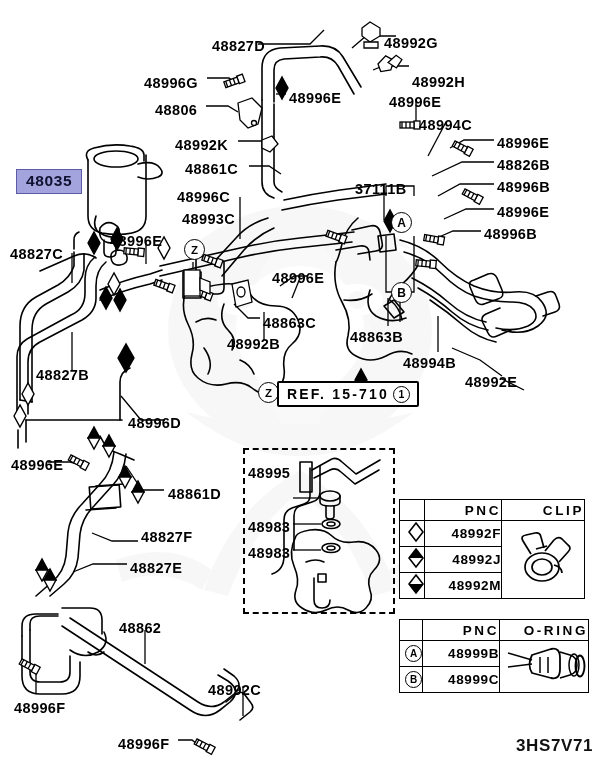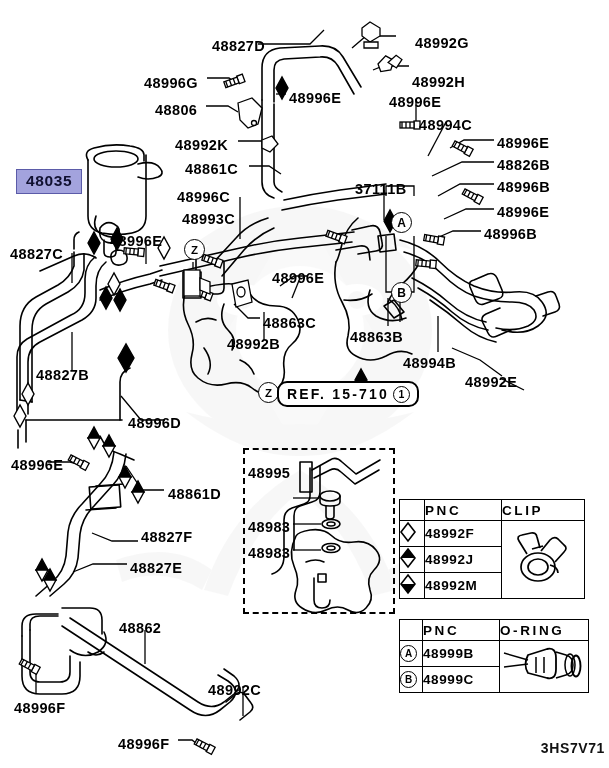--- a/index.html
+++ b/index.html
@@ -44,21 +44,21 @@
     line-height:1;
     white-space:nowrap;
   }
 
   
   #refbox{
     position:absolute;
     left:277px; top:381px;
     height:22px;
     border:2px solid #000;
-    border-radius:10px;
+    border-radius:2px;
     display:flex;align-items:center;
     padding:0 7px 0 8px;
     background:#fff;
     font-size:14px;font-weight:700;letter-spacing:2.2px;
   }
   #refbox .refnum{
     display:inline-flex;align-items:center;justify-content:center;
     width:15px;height:15px;border:1.6px solid #000;border-radius:50%;
     font-size:10.5px;letter-spacing:0;margin-left:4px;font-weight:700;
   }
@@ -82,21 +82,21 @@
     position:absolute;
     border-collapse:collapse;
     background:#fff;
     font-size:13.5px;
     font-weight:700;
     letter-spacing:.4px;
   }
   table.tbl td,table.tbl th{
     border:1.6px solid #000;
     padding:0;
-    text-align:left;
+    text-align:right;
     font-weight:700;
     font-size:13.5px;
     letter-spacing:1.1px;
     margin-top:44px;
   }
   table.tbl th{letter-spacing:2.6px;font-size:13.5px;height:20px;}
   #cliptable{left:399px; top:499px;}
   #cliptable td.sym{width:24px;height:24px;}
   #cliptable td.pnc{width:76px;height:24px;letter-spacing:.6px;}
   #cliptable td.img{width:82px;}
@@ -108,23 +108,23 @@
   #ringtable th.imgh{width:88px;}
 
   #dashbox{
     position:absolute;
     left:243px;top:448px;width:148px;height:162px;
     border:2px dashed #000;
     background:transparent;
   }
 
   #code{
-    position:absolute;right:4px;bottom:12px;
+    position:absolute;right:16px;bottom:12px;
     font-family:"Liberation Sans", sans-serif;
-    font-size:14px;font-weight:700;letter-spacing:.6px;color:#111;
+    font-size:17px;font-weight:700;letter-spacing:.6px;color:#111;
   }
   .circ-in-td{
     display:inline-flex;align-items:center;justify-content:center;
     width:15px;height:15px;border:1.5px solid #000;border-radius:50%;
     font-size:10px;font-weight:700;letter-spacing:0;
   }
 </style>
 </head>
 <body>
 
@@ -454,21 +454,21 @@
         <rect x="0" y="0" width="16" height="26"></rect>
         <path d="M16 8 l10 4 l0 12 l-10 -4 Z"></path>
       </g>
     </g>
   </svg>
 
   <div class="hl" id="hl-48035" style="left:16px;top:169px;">48035</div>
 
   <div id="callout-layer">
       <div class="lbl" style="left: 196px; top: 39px; margin-left: 16px;">48827D</div>
-      <div class="lbl" style="left: 415px; top: 36px;">48992G</div>
+      <div class="lbl" style="left: 384px; top: 36px;">48992G</div>
       <div class="lbl" style="left: 412px; top: 75px;">48992H</div>
       <div class="lbl" style="left: 144px; top: 76px;">48996G</div>
       <div class="lbl" style="left: 289px; top: 91px;">48996E</div>
       <div class="lbl" style="left: 389px; top: 95px;">48996E</div>
       <div class="lbl" style="left: 155px; top: 103px;">48806</div>
       <div class="lbl" style="left: 419px; top: 118px;">48994C</div>
       <div class="lbl" style="left: 175px; top: 138px;">48992K</div>
       <div class="lbl" style="left: 497px; top: 136px;">48996E</div>
       <div class="lbl" style="left: 185px; top: 162px;">48861C</div>
       <div class="lbl" style="left: 497px; top: 158px;">48826B</div>

